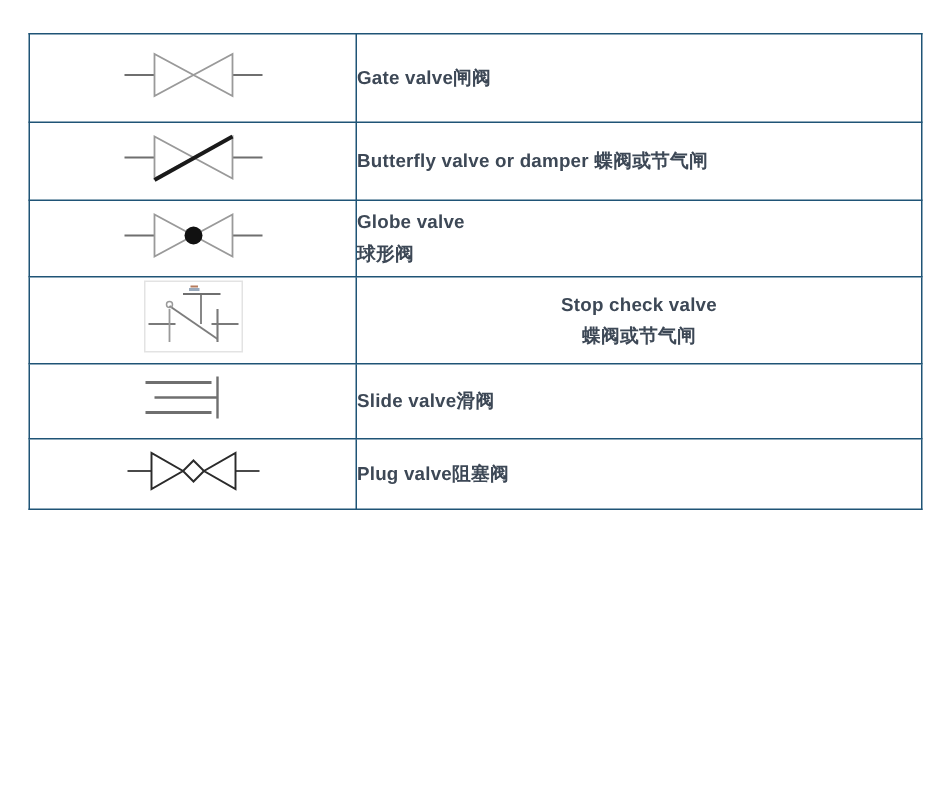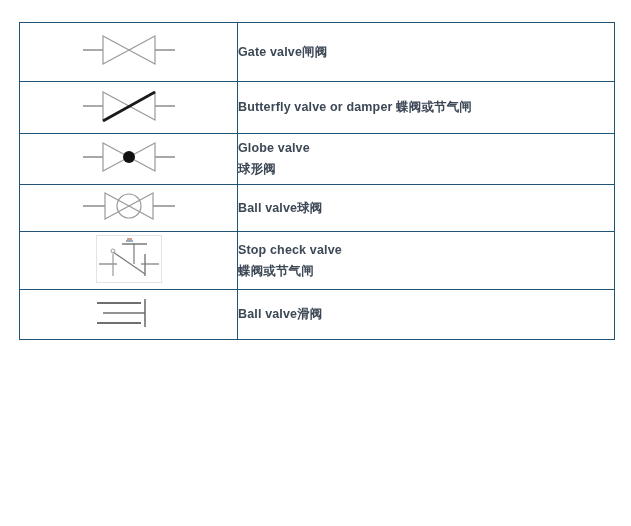--- a/index.html
+++ b/index.html
@@ -54,21 +54,21 @@
   .sym-holder.boxed svg {
     border: 1px solid #e3e3e3;
   }
   
   tr.r0 td { height: 58px; }
   tr.r1 td { height: 51px; margin-left: 44px; }
   tr.r2 td { height: 50px; margin-left: 16px; }
   tr.r3 td { height: 46px; }
   tr.r4 td { height: 43px; }
   tr.r5 td { height: 48px; }
-  tr.r6 td { height: 57px; }
+  tr.r6 td { height: 57px; text-align: center; }
   tr.r7 td { height: 49px; }
   tr.r8 td { height: 49px; }
   tr.r9 td { height: 46px; }
 </style>
 </head>
 <body>
 
 <div id="valve-table-wrap">
 <table class="valve-table">
 <tbody>
@@ -117,36 +117,20 @@
           <circle cx="52" cy="20" r="6" fill="#111111"></circle>
         </svg>
       </span>
     </td>
     <td class="label-cell">
       <span class="label-line">Globe valve</span>
       <span class="label-line">球形阀</span>
     </td>
   </tr>
 
-  <tr class="r3">
-    <td class="sym-cell">
-      <span class="sym-holder">
-        <svg width="104" height="40" viewBox="0 0 104 40">
-          <line x1="6" y1="20" x2="28" y2="20" stroke="#6f6f6f" stroke-width="1.2"></line>
-          <line x1="76" y1="20" x2="98" y2="20" stroke="#6f6f6f" stroke-width="1.2"></line>
-          <polygon points="28,7 28,33 52,20" fill="none" stroke="#9a9a9a" stroke-width="1.2"></polygon>
-          <polygon points="76,7 76,33 52,20" fill="none" stroke="#9a9a9a" stroke-width="1.2"></polygon>
-          <circle cx="52" cy="20" r="12" fill="none" stroke="#9a9a9a" stroke-width="1.2"></circle>
-        </svg>
-      </span>
-    </td>
-    <td class="label-cell">
-      <span class="label-line">Ball valve球阀</span>
-    </td>
-  </tr>
 
 
 
   <tr class="r6">
     <td class="sym-cell">
       <span class="sym-holder boxed">
         <svg width="64" height="46" viewBox="0 0 64 46">
           <line x1="2" y1="28" x2="20" y2="28" stroke="#7a7a7a" stroke-width="1.2"></line>
           <line x1="16" y1="18" x2="16" y2="40" stroke="#9a9a9a" stroke-width="1.2"></line>
           <line x1="44" y1="28" x2="62" y2="28" stroke="#7a7a7a" stroke-width="1.2"></line>
@@ -172,20 +156,36 @@
       <span class="sym-holder">
         <svg width="80" height="38" viewBox="0 0 80 38">
           <line x1="8" y1="9" x2="52" y2="9" stroke="#6f6f6f" stroke-width="2"></line>
           <line x1="14" y1="19" x2="56" y2="19" stroke="#6f6f6f" stroke-width="1.6"></line>
           <line x1="8" y1="29" x2="52" y2="29" stroke="#6f6f6f" stroke-width="2"></line>
           <line x1="56" y1="5" x2="56" y2="33" stroke="#6f6f6f" stroke-width="1.6"></line>
         </svg>
       </span>
     </td>
     <td class="label-cell">
-      <span class="label-line">Ball valve滑阀</span>
+      <span class="label-line">Slide valve滑阀</span>
     </td>
   </tr>
 
+  <tr class="r9">
+    <td class="sym-cell">
+      <span class="sym-holder">
+        <svg width="96" height="38" viewBox="0 0 96 38">
+          <line x1="4" y1="19" x2="20" y2="19" stroke="#4a4a4a" stroke-width="1.3"></line>
+          <line x1="76" y1="19" x2="92" y2="19" stroke="#4a4a4a" stroke-width="1.3"></line>
+          <polygon points="20,7 20,31 41,19" fill="none" stroke="#2b2b2b" stroke-width="1.3"></polygon>
+          <polygon points="76,7 76,31 55,19" fill="none" stroke="#2b2b2b" stroke-width="1.3"></polygon>
+          <polygon points="48,12 55,19 48,26 41,19" fill="none" stroke="#2b2b2b" stroke-width="1.3"></polygon>
+        </svg>
+      </span>
+    </td>
+    <td class="label-cell">
+      <span class="label-line">Plug valve阻塞阀</span>
+    </td>
+  </tr>
 
 </tbody>
 </table>
 </div>
 
 </body></html>

